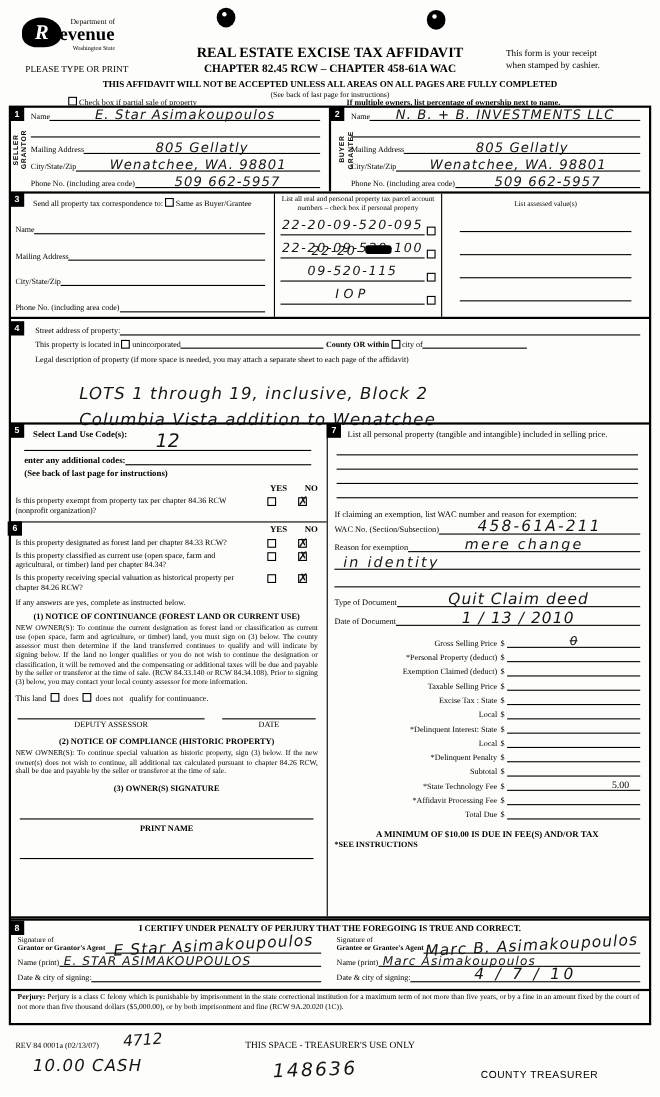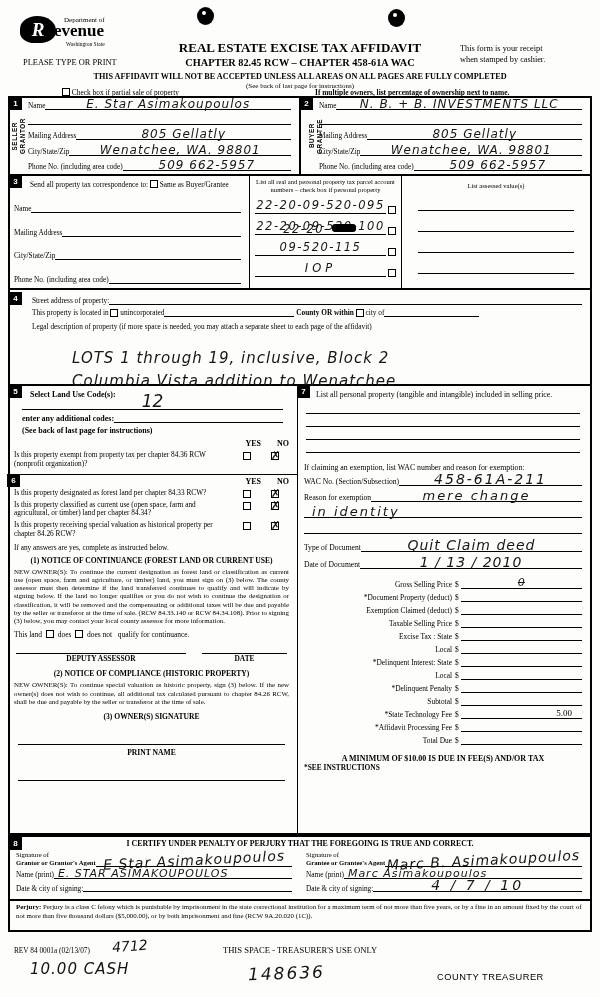--- a/index.html
+++ b/index.html
@@ -49,21 +49,21 @@
 .yn{display:flex;margin-top:4px}
 .ynsp{flex:1}
 .ynl{width:28px;text-align:right;font-weight:bold;font-size:8px}
 .qrow{display:flex;margin-top:3px;align-items:flex-start}
 .qtext{flex:1;font-size:7.3px;line-height:1.2;padding-right:2px}
 .cbc{width:28px;display:flex;justify-content:center;padding-top:1px}
 .bodytxt{font-size:6.9px;line-height:1.2;text-align:justify;margin-top:3px}
 .ctrbold{text-align:center;font-weight:bold;font-size:7.6px;margin-top:4px}
 .wul{border-bottom:1px solid #000;height:12px;margin:0 4px}
 .deprow{display:flex;gap:16px;margin-top:14px;padding:0 2px}
-.deplbls{display:flex;gap:16px;padding:0 2px;font-weight:bold;font-size:7.4px}
+.deplbls{display:flex;gap:16px;padding:0 2px;font-weight:normal;font-size:7.4px}
 .dl2{flex:2;border-bottom:1px solid #000}
 .dl1{flex:1;border-bottom:1px solid #000}
 .dt2{flex:2;text-align:center}
 .dt1{flex:1;text-align:center}
 
 .pline{border-bottom:1px solid #000;height:13px;margin:0 2px}
 .lblrow{display:flex;align-items:flex-end;margin-top:5px}
 .lbl8{font-size:7.6px;white-space:nowrap}
 .frow{display:flex;align-items:flex-end;height:13px}
 .flab{width:148px;text-align:right;font-size:7.4px;white-space:nowrap}
@@ -74,21 +74,21 @@
 .strike{text-decoration:line-through}
 
 #rowE{position:absolute;left:0;top:737px;width:100%;border-top:2px solid #000}
 .certbar{position:relative;height:14px;text-align:center;font-weight:bold;font-size:7.9px;padding-top:2px}
 .sigcols{display:flex}
 .sigcol{flex:1;padding:0 8px 2px 6px}
 .siglbl{font-size:6.7px;line-height:1.2;white-space:nowrap}
 .sigrow{display:flex;align-items:flex-end}
 .sigv{font-size:14px}
 .nmrow{display:flex;align-items:flex-end;margin-top:3px}
-.dtrow{display:flex;align-items:flex-start;margin-top:5px}
+.dtrow{display:flex;align-items:flex-end;margin-top:5px}
 .hwcaps{font-size:11px;letter-spacing:1px}
 #perjury{border-top:2px solid #000;padding:2px 6px;font-size:6.9px;line-height:1.25;margin-top:4px}
 
 .hwfoot{font-family:"DejaVu Sans",sans-serif;font-style:italic;color:#141414;white-space:nowrap}
 
 #logo{display:flex;align-items:flex-start}
 #swoosh{width:36px;height:27px;background:#000;border-radius:55% 60% 50% 45%;color:#fff;display:flex;align-items:center;justify-content:center;font-size:19px;font-weight:bold;font-style:italic;font-family:"Liberation Serif",serif}
 </style>
 </head>
 <body>
@@ -424,21 +424,21 @@
 
         <div style="margin-top:7px">
           <div class="frow">
               <span class="flab">Gross Selling Price</span>
               <span class="dol">$</span>
               <span class="ful">
                 <i class="hw fv strike">0</i>
               </span>
             </div>
           <div class="frow">
-              <span class="flab">*Document Property (deduct)</span>
+              <span class="flab">*Personal Property (deduct)</span>
               <span class="dol">$</span>
               <span class="ful"></span>
             </div>
           <div class="frow">
               <span class="flab">Exemption Claimed (deduct)</span>
               <span class="dol">$</span>
               <span class="ful"></span>
             </div>
           <div class="frow">
               <span class="flab">Taxable Selling Price</span>

